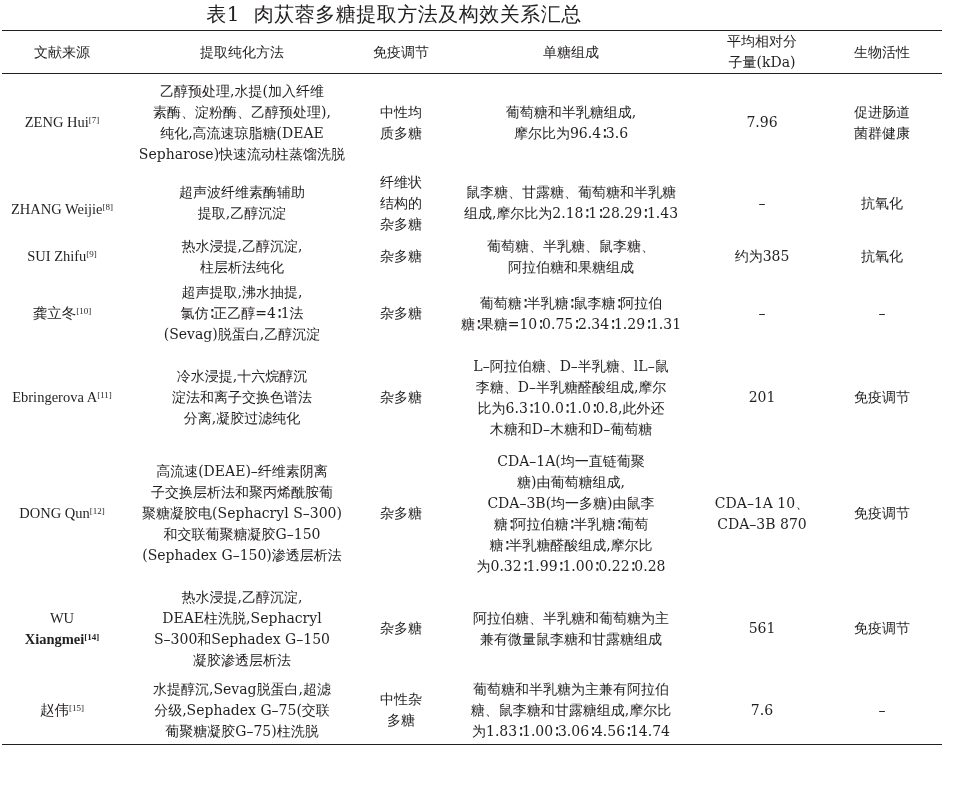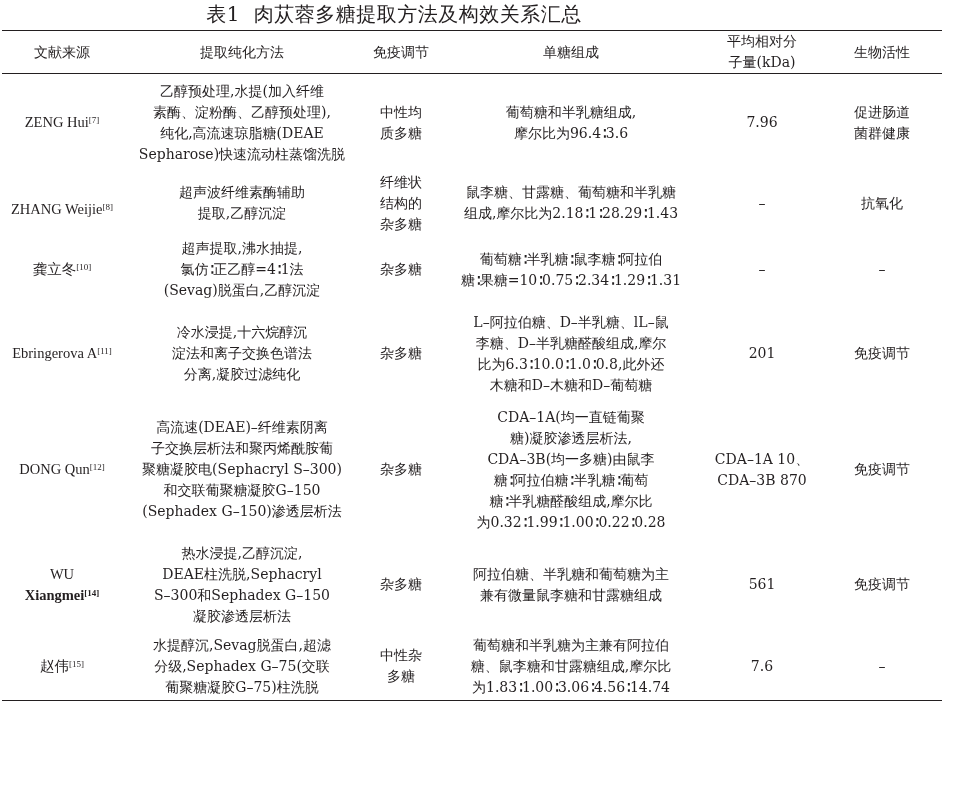--- a/index.html
+++ b/index.html
@@ -141,20 +141,42 @@
           <span>鼠李糖、甘露糖、葡萄糖和半乳糖</span>
           <span>组成,摩尔比为2.18∶1∶28.29∶1.43</span>
         </td>
         <td class="cell-lines">
           <span>–</span>
         </td>
         <td class="cell-lines">
           <span>抗氧化</span>
         </td>
       </tr>
+      <tr style="height: 44px;">
+        <td class="src">
+          <span style="display: block;">SUI Zhifu<sup>[9]</sup></span>
+        </td>
+        <td class="cell-lines">
+          <span>热水浸提,乙醇沉淀,</span>
+          <span>柱层析法纯化</span>
+        </td>
+        <td class="cell-lines">
+          <span>杂多糖</span>
+        </td>
+        <td class="cell-lines">
+          <span>葡萄糖、半乳糖、鼠李糖、</span>
+          <span>阿拉伯糖和果糖组成</span>
+        </td>
+        <td class="cell-lines">
+          <span>约为385</span>
+        </td>
+        <td class="cell-lines">
+          <span>抗氧化</span>
+        </td>
+      </tr>
       <tr style="height: 70px;">
         <td class="src">
           <span style="display: block;">龚立冬<sup>[10]</sup></span>
         </td>
         <td class="cell-lines">
           <span>超声提取,沸水抽提,</span>
           <span>氯仿∶正乙醇=4∶1法</span>
           <span>(Sevag)脱蛋白,乙醇沉淀</span>
         </td>
         <td class="cell-lines">
@@ -205,21 +227,21 @@
           <span>子交换层析法和聚丙烯酰胺葡</span>
           <span>聚糖凝胶电(Sephacryl S–300)</span>
           <span>和交联葡聚糖凝胶G–150</span>
           <span>(Sephadex G–150)渗透层析法</span>
         </td>
         <td class="cell-lines">
           <span>杂多糖</span>
         </td>
         <td class="cell-lines">
           <span>CDA–1A(均一直链葡聚</span>
-          <span>糖)凝胶渗透层析法,</span>
+          <span>糖)由葡萄糖组成,</span>
           <span>CDA–3B(均一多糖)由鼠李</span>
           <span>糖∶阿拉伯糖∶半乳糖∶葡萄</span>
           <span>糖∶半乳糖醛酸组成,摩尔比</span>
           <span>为0.32∶1.99∶1.00∶0.22∶0.28</span>
         </td>
         <td class="cell-lines">
           <span>CDA–1A 10、</span>
           <span>CDA–3B 870</span>
         </td>
         <td class="cell-lines">

